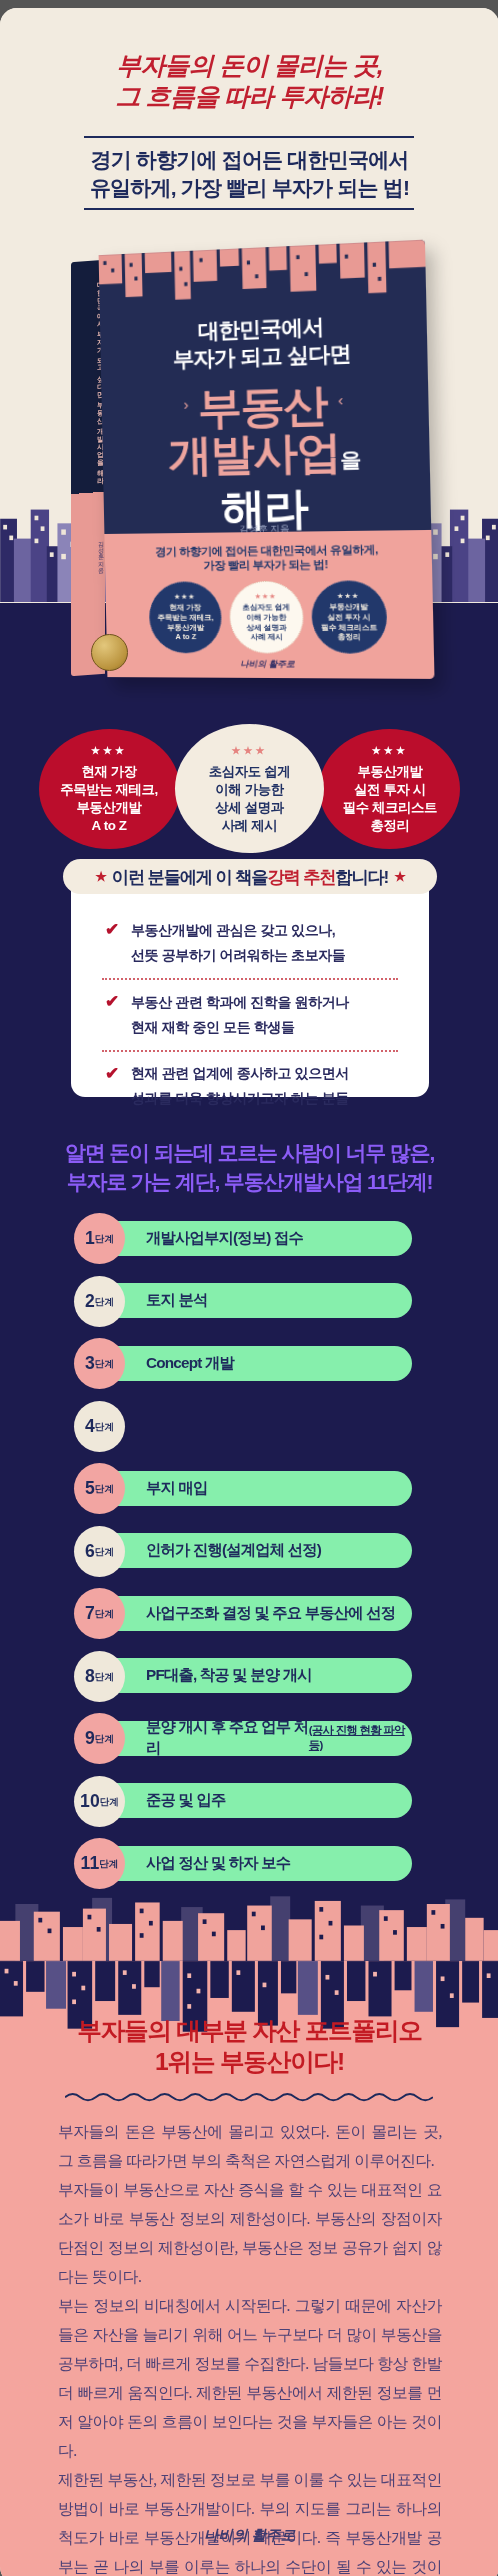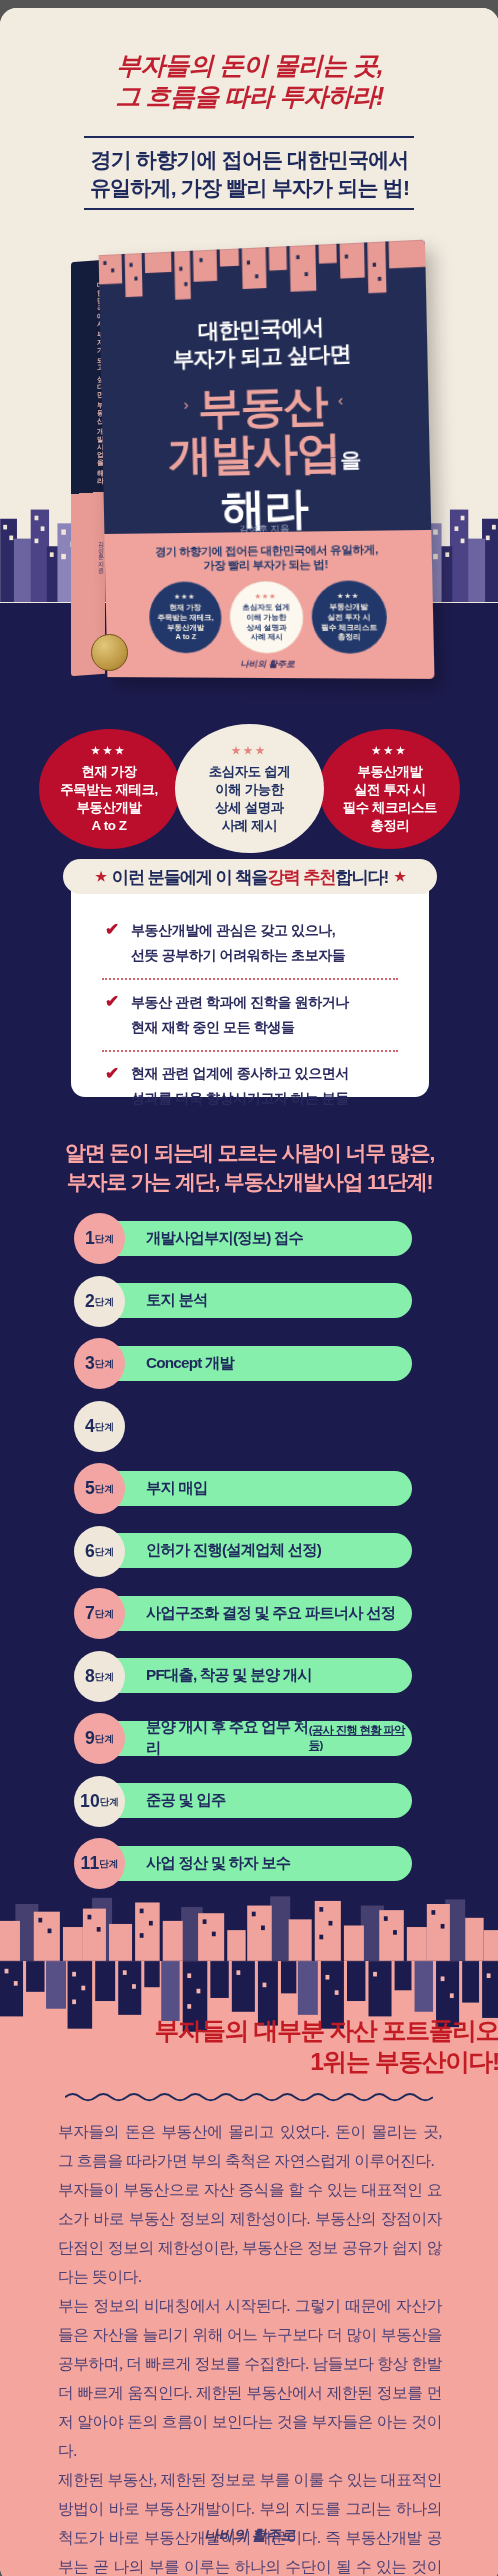--- a/index.html
+++ b/index.html
@@ -71,38 +71,38 @@
   .rec-band .accent{color:#c01f2f;}
   .rec-band .bstar{color:#c01f2f;font-size:13px;margin:0 6.1px;}
   .rec-card{position:absolute;top:273px;left:71px;width:358px;height:221px;background:#fff;border-radius:14px;
     z-index:2;padding-top:34px;box-sizing:border-box;}
   .rec-item{position:relative;padding:7.7px 26px 9.2px 60px;color:#2a2a5e;font-size:14px;line-height:25px;
     font-weight:700;letter-spacing:-0.4px;}
   .rec-item .chk{position:absolute;left:34px;top:7px;color:#b5122d;font-size:17px;font-weight:900;}
   .rec-sep{border:none;border-top:2.3px dotted #d2626b;margin:1.5px 31px;}
 
   
-  .steps-head{position:absolute;top:535px;left:0;width:100%;text-align:center;color:#fca5a5;
+  .steps-head{position:absolute;top:535px;left:0;width:100%;text-align:center;color:#8b5cf6;
     font-size:21px;line-height:29px;font-weight:900;letter-spacing:-1.2px;}
   .steps{position:absolute;top:610px;left:0;width:100%;display:flex;flex-direction:column;gap:11.5px;}
   .step-row{position:relative;height:51px;}
   .step-pill{position:absolute;left:98px;top:7.7px;width:314px;height:35px;background:#86efac;border-radius:17.6px;
     display:flex;align-items:center;padding-left:48px;box-sizing:border-box;color:#1e2a5c;
     font-size:15.3px;font-weight:800;letter-spacing:-0.8px;}
   .step-pill .sub{font-size:11.5px;font-weight:700;text-decoration:underline;}
   .step-num{position:absolute;left:74px;top:0;width:51px;height:51px;border-radius:50%;z-index:2;
     display:flex;justify-content:center;align-items:center;color:#1e2a5c;font-weight:900;font-size:17.6px;}
   .step-num .unit{font-size:9.6px;font-weight:800;margin-top:2.3px;}
   .n-pink{background:#f2a5a2;} .n-cream{background:#efe8da;}
 
   .navy-sky{position:absolute;bottom:0;left:0;}
 
   
   .pink-sky{position:absolute;top:0;left:0;}
-  .outro-head{position:absolute;top:54px;left:0;width:100%;text-align:right;color:#c31b23;
+  .outro-head{position:absolute;top:54px;left:0;width:100%;text-align:center;color:#c31b23;
     font-size:24.6px;line-height:31px;font-weight:900;letter-spacing:-1.2px;}
   .wavy{position:absolute;top:130px;left:65px;}
   .outro-body{position:absolute;top:156px;left:58px;width:384px;color:#4b4076;
     font-family:"Liberation Serif","DejaVu Serif",serif;font-size:15.7px;line-height:29px;
     text-align:justify;letter-spacing:-0.4px;}
   .outro-body p{margin:0;}
   .outro-pub{position:absolute;top:565px;left:0;width:100%;text-align:center;color:#3c3a6e;
     font-size:14.6px;font-weight:800;font-style:italic;}
 </style>
 </head>
@@ -369,21 +369,21 @@
             <span>인허가 진행(설계업체 선정)</span>
             <span class="sub"></span>
           </div>
         <div class="step-num n-cream">
             <span>6</span>
             <span class="unit">단계</span>
           </div>
       </div>
       <div class="step-row">
         <div class="step-pill">
-            <span>사업구조화 결정 및 주요 파트너사 선정</span>
+            <span>사업구조화 결정 및 주요 부동산에 선정</span>
             <span class="sub"></span>
           </div>
         <div class="step-num n-pink">
             <span>7</span>
             <span class="unit">단계</span>
           </div>
       </div>
       <div class="step-row">
         <div class="step-pill">
             <span>PF대출, 착공 및 분양 개시</span>

